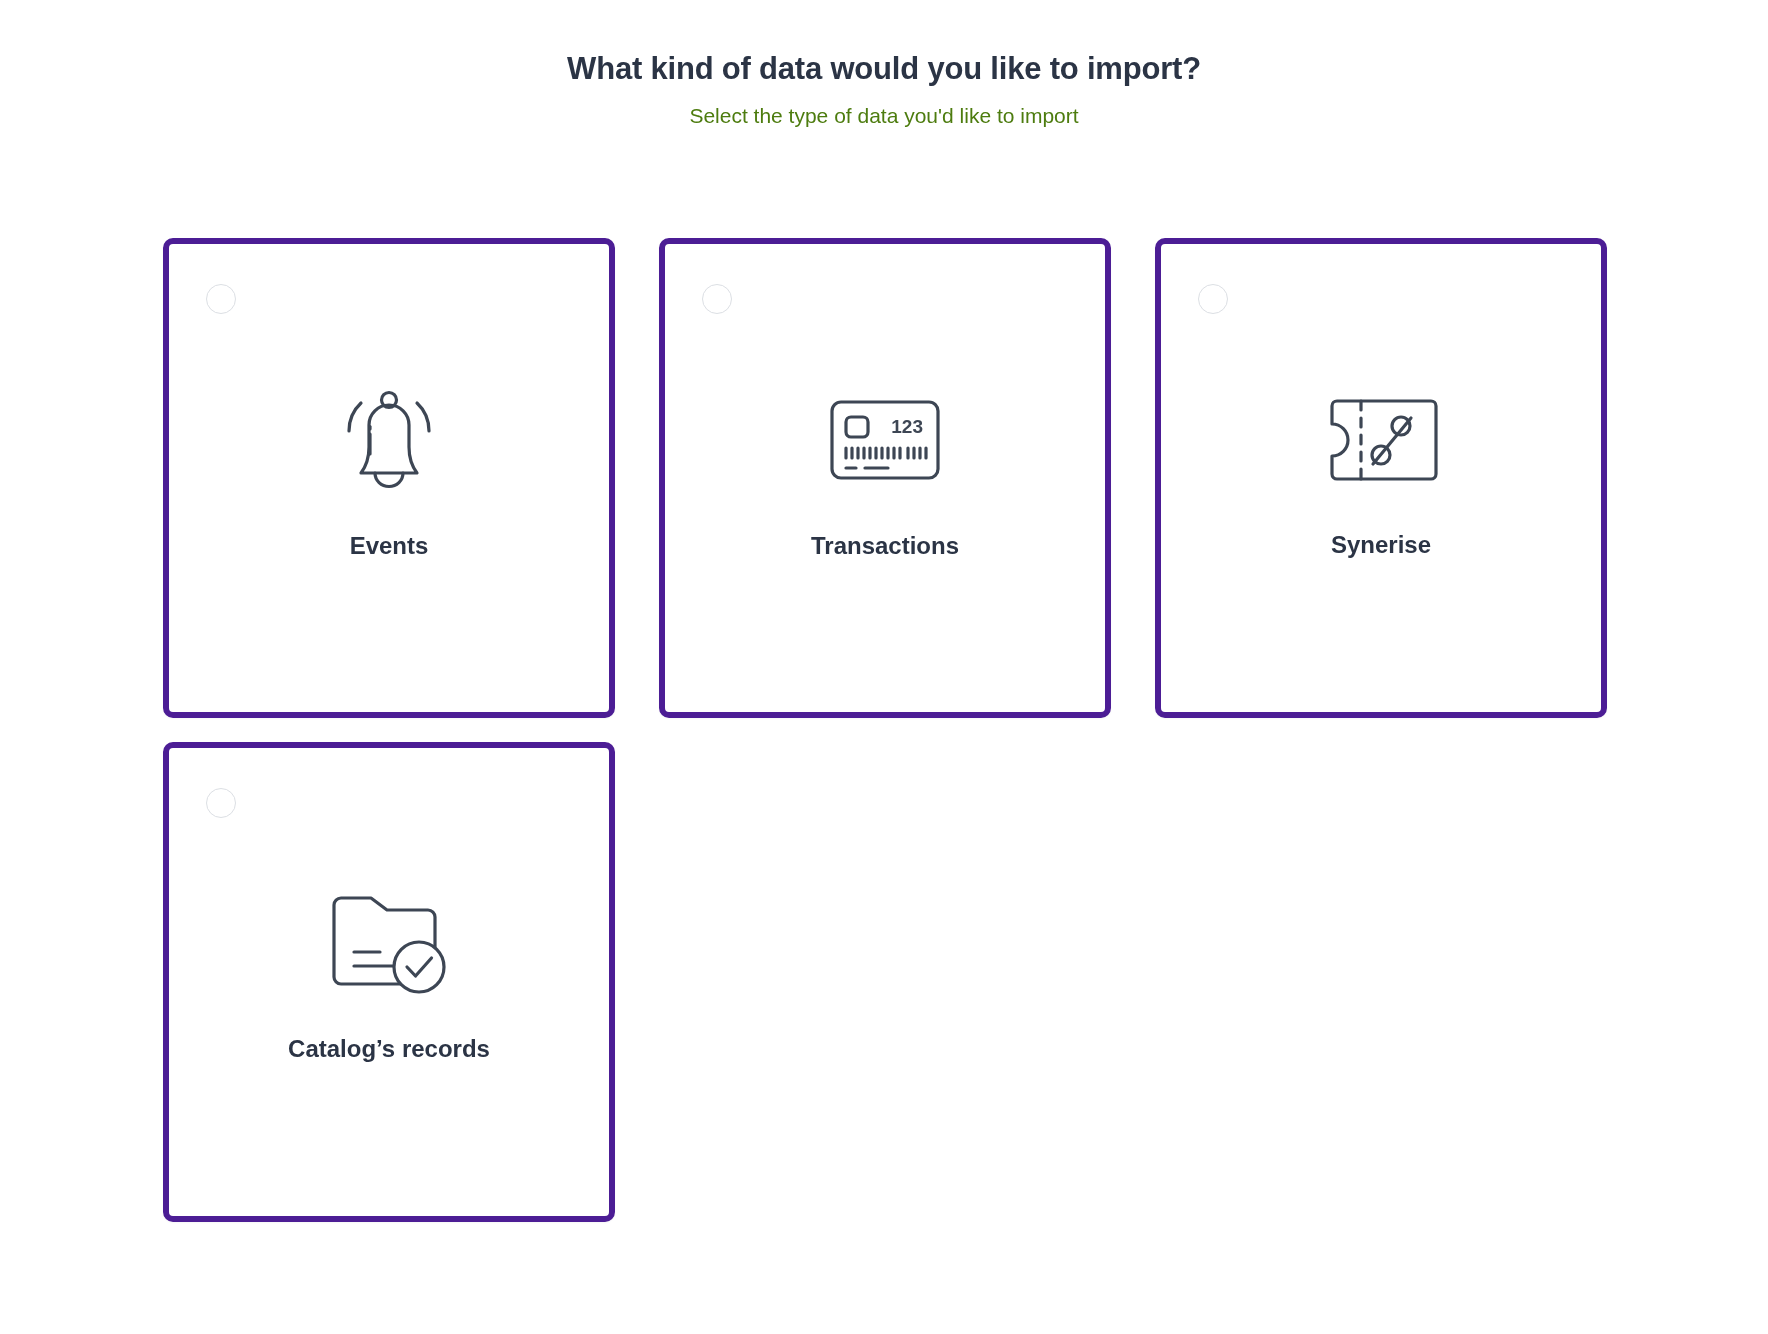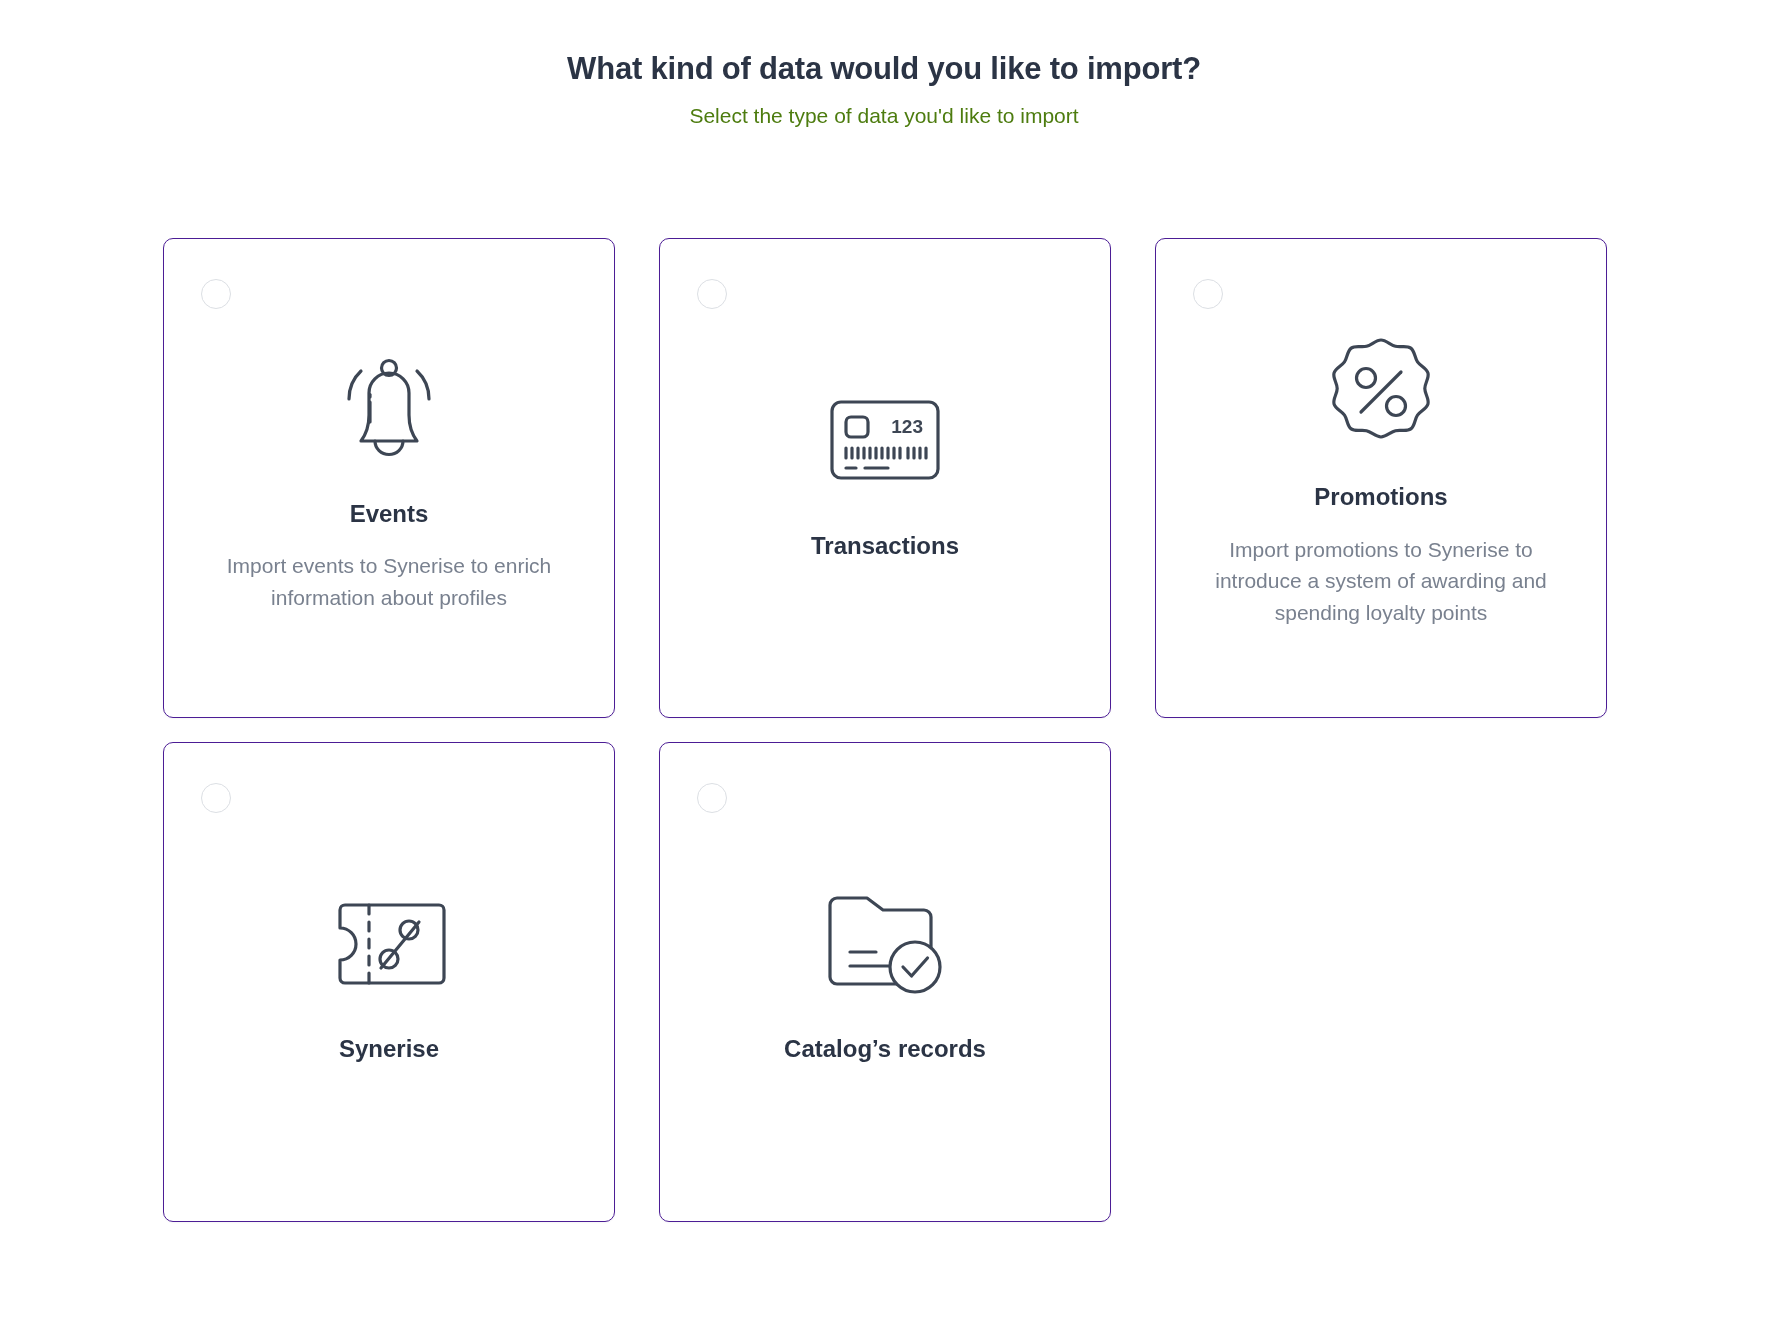--- a/index.html
+++ b/index.html
@@ -54,21 +54,21 @@
     column-gap: 44px;
     row-gap: 24px;
   }
 
   .card {
     position: relative;
     box-sizing: border-box;
     width: 452px;
     height: 480px;
     background: #ffffff;
-    border: 1px solid #4c1d95;
+    border: 6px solid #4c1d95;
     border-radius: 10px;
     box-shadow: 0 1px 2px rgba(40, 50, 70, 0.045);
     display: flex;
     flex-direction: column;
     align-items: center;
     justify-content: center;
     padding: 0 28px 0 28px;
     cursor: pointer;
   }
 
@@ -139,21 +139,20 @@
           <path d="M30 92 c6-8 8-15 8-26 V44 c0-11 9-20 20-20 s20 9 20 20 v22 c0 11 2 18 8 26 Z"></path>
           <circle cx="58" cy="19" r="7.5"></circle>
           <path d="M44 92 c0 7.5 6.2 13.5 14 13.5 s14-6 14-13.5"></path>
           <path d="M18 50 c0-11 4.5-21 12-28"></path>
           <path d="M98 50 c0-11-4.5-21-12-28"></path>
           <path d="M39 53 v20"></path>
           <path d="M39 45.5 v2.5"></path>
         </svg>
       </div>
       <div class="card-title">Events</div>
-      <div class="card-desc">Import events to Synerise to enrich information about profiles</div>
     </div>
 
     <div class="card row1">
       <span class="radio"></span>
       <div class="card-icon">
         <svg width="116" height="96" viewBox="0 0 116 96" fill="none" stroke="#3d4654" stroke-width="3.2" stroke-linecap="round" stroke-linejoin="round">
           <rect x="5" y="11" width="106" height="76" rx="9"></rect>
           <rect x="19" y="26" width="22" height="20" rx="5"></rect>
           <text x="96" y="42" font-family="'Liberation Sans', sans-serif" font-size="19" font-weight="bold" fill="#3d4654" stroke="none" text-anchor="end">123</text>
           <g>
@@ -172,53 +171,20 @@
             <path d="M93 57 v10"></path>
               <path d="M99 57 v10"></path>
           </g>
           <path d="M19 77 h10"></path>
           <path d="M38 77 h23"></path>
         </svg>
       </div>
       <div class="card-title">Transactions</div>
     </div>
 
-    <div class="card row2">
-      <span class="radio"></span>
-      <div class="card-icon">
-        <svg width="116" height="116" viewBox="0 0 116 116" fill="none" stroke="#3d4654" stroke-width="3.2" stroke-linecap="round" stroke-linejoin="round">
-          <path d="M58 6
-                   c5 0 9.5 5 14.5 6.3
-                   c5 1.3 11.2-1.2 15.3 1.8
-                   c4.1 3 3.8 9.7 6.7 13.8
-                   c2.9 4.1 9.2 6.3 10.5 11.3
-                   c1.3 5-3.2 9.9-3.2 15.3
-                   c0 5.4 4.5 10.3 3.2 15.3
-                   c-1.3 5-7.6 7.2-10.5 11.3
-                   c-2.9 4.1-2.6 10.8-6.7 13.8
-                   c-4.1 3-10.3 0.5-15.3 1.8
-                   c-5 1.3-9.5 6.3-14.5 6.3
-                   c-5 0-9.5-5-14.5-6.3
-                   c-5-1.3-11.2 1.2-15.3-1.8
-                   c-4.1-3-3.8-9.7-6.7-13.8
-                   c-2.9-4.1-9.2-6.3-10.5-11.3
-                   c-1.3-5 3.2-9.9 3.2-15.3
-                   c0-5.4-4.5-10.3-3.2-15.3
-                   c1.3-5 7.6-7.2 10.5-11.3
-                   c2.9-4.1 2.6-10.8 6.7-13.8
-                   c4.1-3 10.3-0.5 15.3-1.8
-                   c5-1.3 9.5-6.3 14.5-6.3 Z"></path>
-          <circle cx="43" cy="44" r="9.5"></circle>
-          <circle cx="73" cy="72" r="9.5"></circle>
-          <path d="M78 38 L38 78"></path>
-        </svg>
-      </div>
-      <div class="card-title">Promotions</div>
-      <div class="card-desc">Import promotions to Synerise to introduce a system of awarding and spending loyalty points</div>
-    </div>
 
     <div class="card row2">
       <span class="radio"></span>
       <div class="card-icon">
         <svg width="116" height="96" viewBox="0 0 116 96" fill="none" stroke="#3d4654" stroke-width="3.2" stroke-linecap="round" stroke-linejoin="round">
           <path d="M14 9 h94 a5 5 0 0 1 5 5 v68 a5 5 0 0 1-5 5 H14 a5 5 0 0 1-5-5 V64
                    a16 16 0 0 0 0-32 V14 a5 5 0 0 1 5-5 Z"></path>
           <path d="M38 9 v9"></path>
           <path d="M38 26 v9"></path>
           <path d="M38 43 v9"></path>

